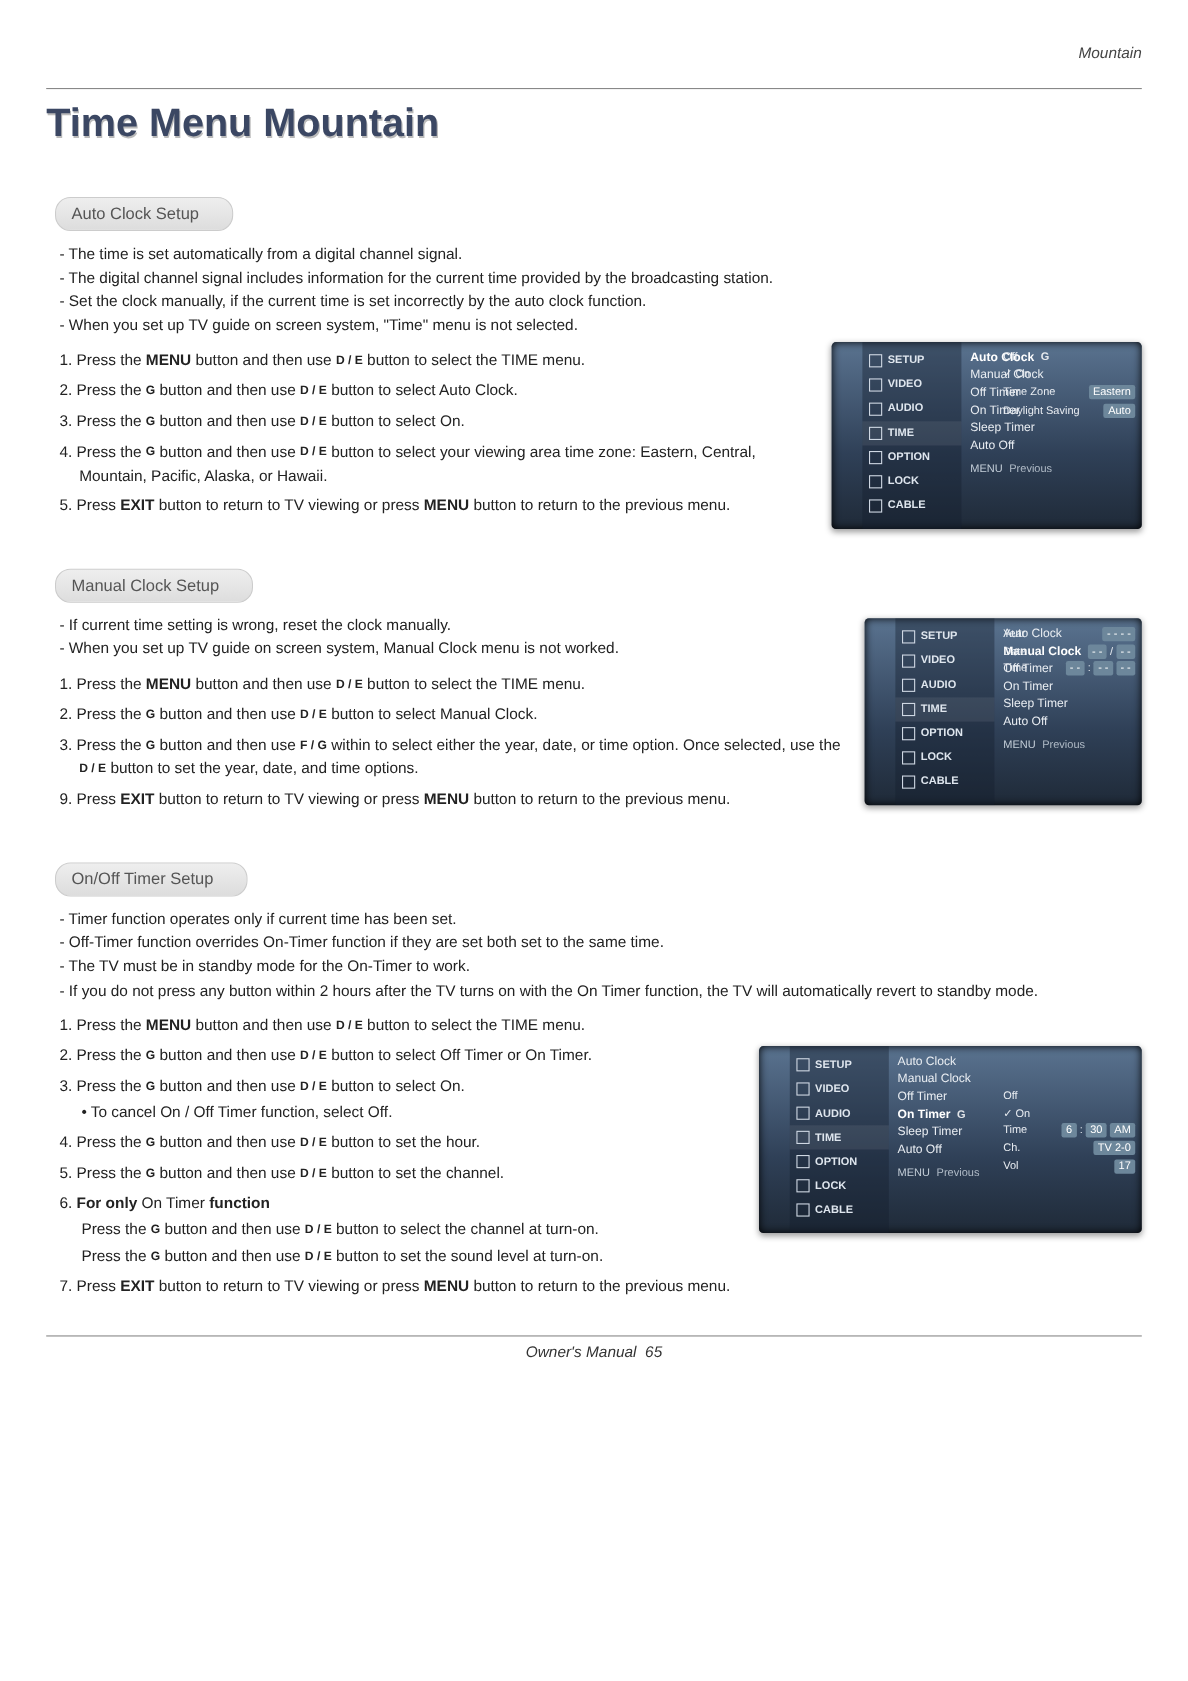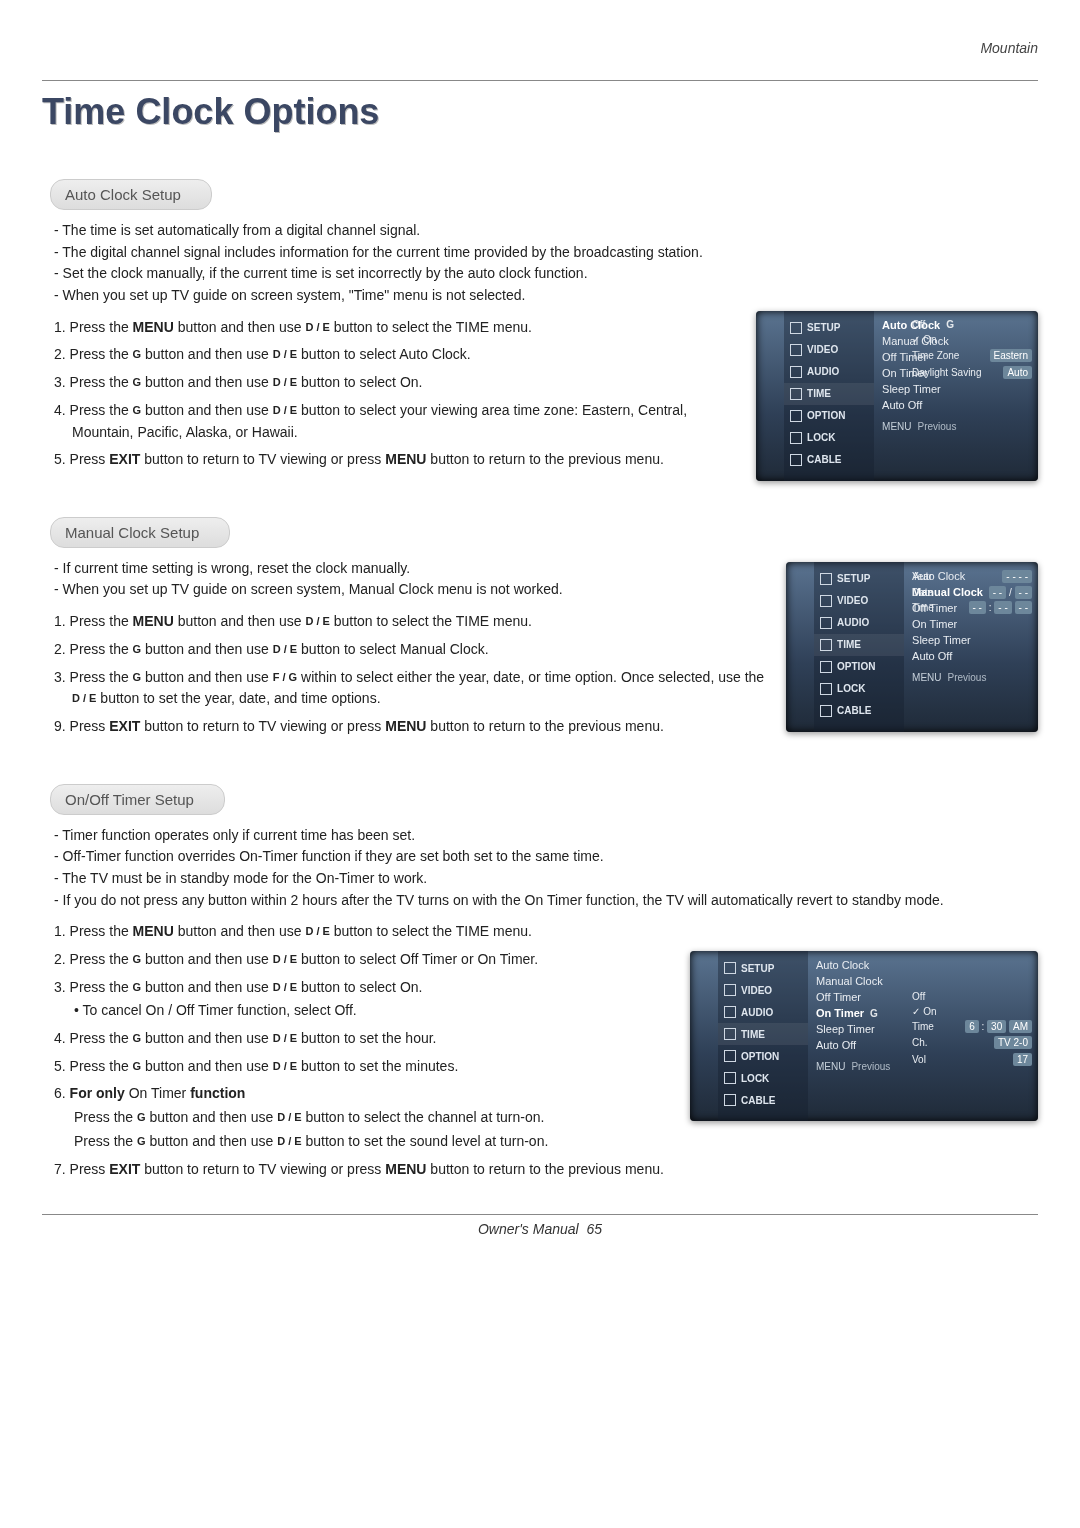--- a/index.html
+++ b/index.html
@@ -72,21 +72,21 @@
   .footer { text-align:center; font-style:italic; font-size:14px; color:#333; }
 </style>
 </head>
 <body>
 
 
 
 <div class="op-label">Mountain</div>
 <div class="top-sep"></div>
 
-<h1 class="page-title">Time Clock Options</h1>
+<h1 class="page-title">Time Menu Mountain</h1>
 
 
 <div class="section-pill">Auto Clock Setup</div>
 
 <div class="intro">
   <div>- <span>The time is set automatically from a digital channel signal.</span></div>
   <div>- <span>The digital channel signal includes information for the current time provided by the broadcasting station.</span></div>
   <div>- <span>Set the clock manually, if the current time is set incorrectly by the auto clock function.</span></div>
   <div>- <span>When you set up TV guide on screen system, "Time" menu is not selected.</span></div>
 </div>
@@ -274,21 +274,21 @@
 </div>
 
 <div class="content-row">
   <div class="content-left">
     <div class="steps">
       <div><span>1.  Press the </span><b>MENU</b><span> button and then use </span><span class="dir">D / E</span><span> button to select the </span><span>TIME</span><span> menu.</span></div>
       <div><span>2.  Press the </span><span class="dir">G</span><span> button and then use </span><span class="dir">D / E</span><span> button to select </span><span>Off Timer</span><span> or </span><span>On Timer</span><span>.</span></div>
       <div><span>3.  Press the </span><span class="dir">G</span><span> button and then use </span><span class="dir">D / E</span><span> button to select </span><span>On</span><span>.</span></div>
       <div class="sub"><span>• To cancel </span><span>On</span><span> / </span><span>Off Timer</span><span> function, select </span><span>Off</span><span>.</span></div>
       <div><span>4.  Press the </span><span class="dir">G</span><span> button and then use </span><span class="dir">D / E</span><span> button to set the hour.</span></div>
-      <div><span>5.  Press the </span><span class="dir">G</span><span> button and then use </span><span class="dir">D / E</span><span> button to set the minutes.</span></div>
+      <div><span>5.  Press the </span><span class="dir">G</span><span> button and then use </span><span class="dir">D / E</span><span> button to set the channel.</span></div>
       <div><span>6.  </span><b>For only </b><span>On Timer</span><b> function</b></div>
       <div class="sub"><span>Press the </span><span class="dir">G</span><span> button and then use </span><span class="dir">D / E</span><span> button to select the channel at turn-on.</span></div>
       <div class="sub"><span>Press the </span><span class="dir">G</span><span> button and then use </span><span class="dir">D / E</span><span> button to set the sound level at turn-on.</span></div>
       <div><span>7.  Press </span><b>EXIT</b><span> button to return to TV viewing or press </span><b>MENU</b><span> button to return to the previous menu.</span></div>
     </div>
   </div>
 
   <div class="osd" style="margin-top:40px">
     <div class="osd-nav">
       <div class="item">

